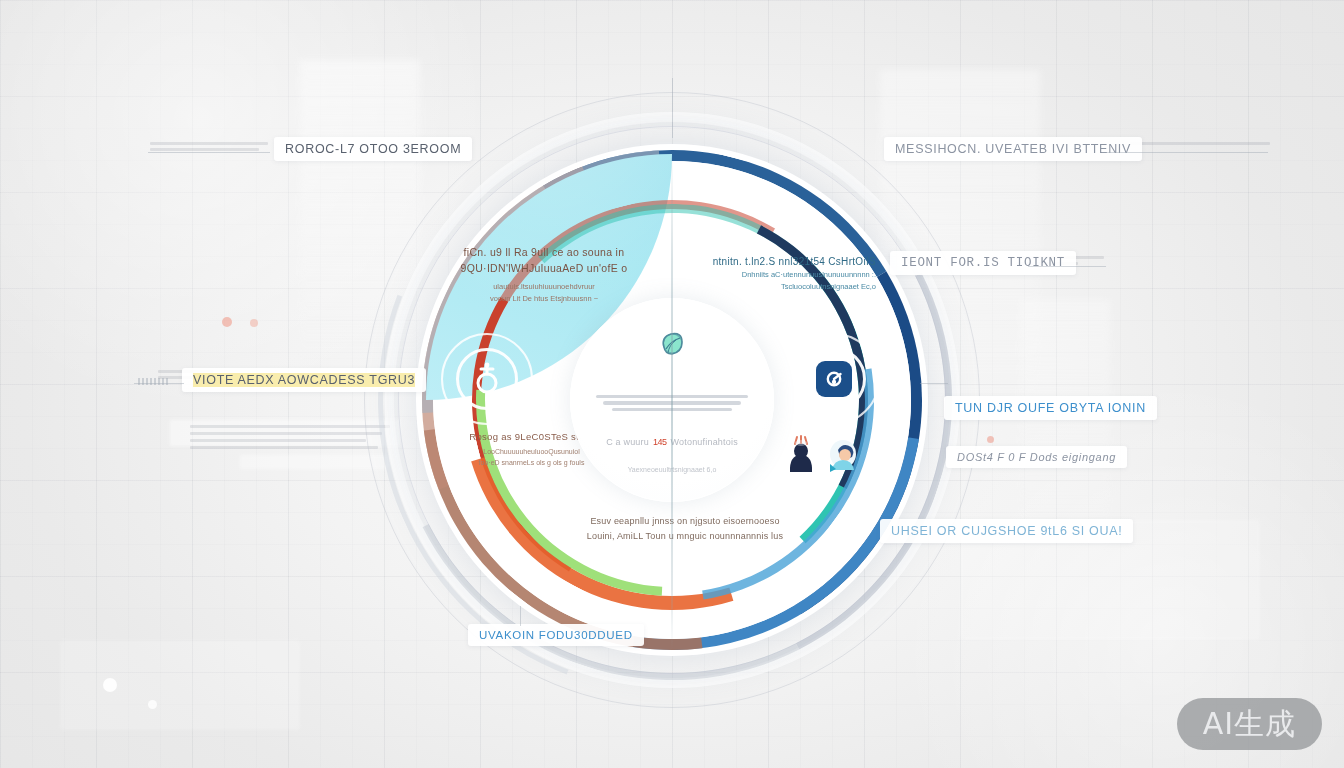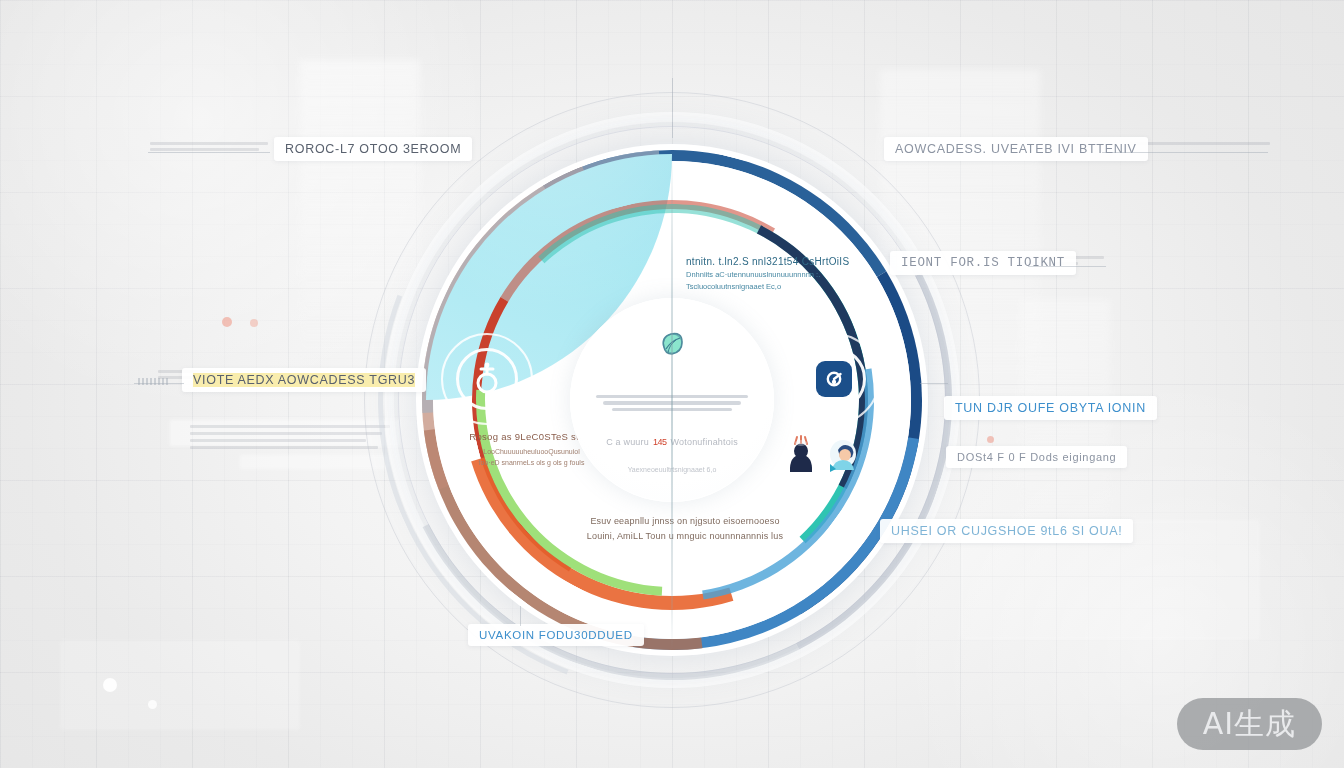--- a/index.html
+++ b/index.html
@@ -285,37 +285,45 @@
                 border-right-color:#2fc4b2;border-top-color:rgba(47,196,178,.5);
                 transform:translate(-50%,-50%) rotate(2deg);"></div>
     <div class="ring" style="width:392px;height:392px;border:9px solid transparent;
                 border-top-color:#1f3a5f;
                 transform:translate(-50%,-50%) rotate(72deg);"></div>
     <div class="ring" style="width:404px;height:404px;border:9px solid transparent;
                 border-right-color:#4aa3d8;
                 transform:translate(-50%,-50%) rotate(36deg);opacity:.8;"></div>
 
     <div style="position:absolute;left:-222px;top:-155px;width:188px;text-align:center;filter:blur(.55px);">
+      <div style="font-size:10.5px;line-height:1.5;color:#7a5344;letter-spacing:.3px;">
+        <span>fiCn. u9 ll  Ra 9ull  ce  ao souna in</span><br>
+        <span>9QU·IDN'lWHJuIuuaAeD un'ofE o</span>
+      </div>
+      <div style="font-size:7.5px;line-height:1.6;color:#9a7566;margin-top:4px;">
+        <span>ulautuls.ltsuiuhiuuunoehdvruur</span><br>
+        <span>vooun  Lit De htus Etsjnbuusnn ~</span>
+      </div>
     </div>
 
     <div style="position:absolute;left:-228px;top:30px;width:175px;text-align:center;filter:blur(.55px);">
       <div style="font-size:9.5px;line-height:1.5;color:#8a5d4b;letter-spacing:.3px;">Rosog   as 9LeC0STeS sue ·</div>
       <div style="font-size:7px;line-height:1.6;color:#a07f6e;margin-top:2px;">
         <span>LooChuuuuuheuluooQusunuiol</span><br>
         <span>foo·eD  snanrneLs ols g ols g fouls</span>
       </div>
     </div>
 
     <div style="position:absolute;left:-132px;top:114px;width:290px;text-align:center;filter:blur(.6px);
                 font-size:9px;line-height:1.7;color:#7f6a5e;letter-spacing:.2px;">
       <span>Esuv eeapnllu jnnss on   njgsuto eisoernooeso</span><br>
       <span>Louini, AmiLL Toun   u mnguic nounnnannnis lus</span>
     </div>
 
-    <div style="position:absolute;left:14px;top:-146px;width:190px;text-align:left;filter:blur(.55px);">
+    <div style="position:absolute;left:14px;top:-146px;width:190px;text-align:right;filter:blur(.55px);">
       <div style="font-size:10px;line-height:1.5;color:#2f6a86;letter-spacing:.3px;">ntnitn. t.ln2.S   nnl321t54 CsHrtOiIS</div>
       <div style="font-size:7.5px;line-height:1.6;color:#4a8aa4;">
         <span>Dnhniits aC·utennunuuslnunuuunnnnn  :.</span><br>
         <span>Tscluocoluutnsnignaaet Ec,o</span>
       </div>
     </div>
 
     <div class="badge" style="left:-185px;top:-21px;">
       <div class="ring-a" style="width:92px;height:92px;border:2px solid rgba(255,255,255,.85);"></div>
       <div class="ring-b" style="width:62px;height:62px;border:3px solid rgba(255,255,255,.95);"></div>
@@ -381,21 +389,21 @@
 
     <div style="position:absolute;left:-1px;top:-250px;width:2px;height:500px;
                 background:linear-gradient(to bottom, rgba(150,170,180,.0) 0%, rgba(130,160,170,.30) 22%, rgba(130,160,170,.45) 52%, rgba(140,165,175,.25) 88%, transparent 100%);"></div>
   </div>
 
   <div class="leader v" style="left:672px;top:78px;height:60px;"></div>
 
   <div class="callout" style="left:274px;top:137px;">ROROC-L7 OTOO 3EROOM</div>
   <div class="leader" style="left:148px;top:152px;width:122px;"></div>
 
-  <div class="callout faint" style="left:884px;top:137px;">AOWCADESS. UVEATEB IVI BTTENIV</div>
+  <div class="callout faint" style="left:884px;top:137px;">MESSIHOCN. UVEATEB IVI BTTENIV</div>
   <div class="leader" style="left:1102px;top:152px;width:166px;"></div>
 
   <div class="callout faint" style="left:890px;top:251px;font-family:Liberation Mono, monospace;">IEONT FOR.IS TIOIKNT</div>
   <div class="leader" style="left:1028px;top:266px;width:78px;"></div>
 
   <div class="callout" style="left:182px;top:368px;">
     <span class="hl">VIOTE AEDX AOWCADESS TGRU3</span>
   </div>
   <div class="leader" style="left:134px;top:383px;width:50px;"></div>
   <div class="ticks" style="left:138px;top:378px;">
@@ -405,21 +413,21 @@
       <i></i>
       <i></i>
       <i></i>
       <i></i>
       <i></i>
   </div>
 
   <div class="callout blue" style="left:944px;top:368px;margin-top:28px;">TUN DJR OUFE OBYTA IONIN</div>
   <div class="leader" style="left:920px;top:383px;width:28px;"></div>
 
-  <div class="callout faint" style="left:946px;top:446px;font-size:11px;">DOSt4 F 0 F Dods eigingang</div>
+  <div class="callout faint" style="left:946px;top:446px;font-size:11px;font-style:italic;">DOSt4 F 0 F Dods eigingang</div>
 
   <div class="callout sky" style="left:880px;top:519px;">UHSEI OR CUJGSHOE 9tL6 SI OUA!</div>
 
   <div class="callout blue" style="left:468px;top:624px;font-size:11.5px;">UVAKOIN FODU30DDUED</div>
   <div class="leader v" style="left:520px;top:606px;height:20px;"></div>
 
   <div id="watermark">AI生成</div>
 
 </div>
 

